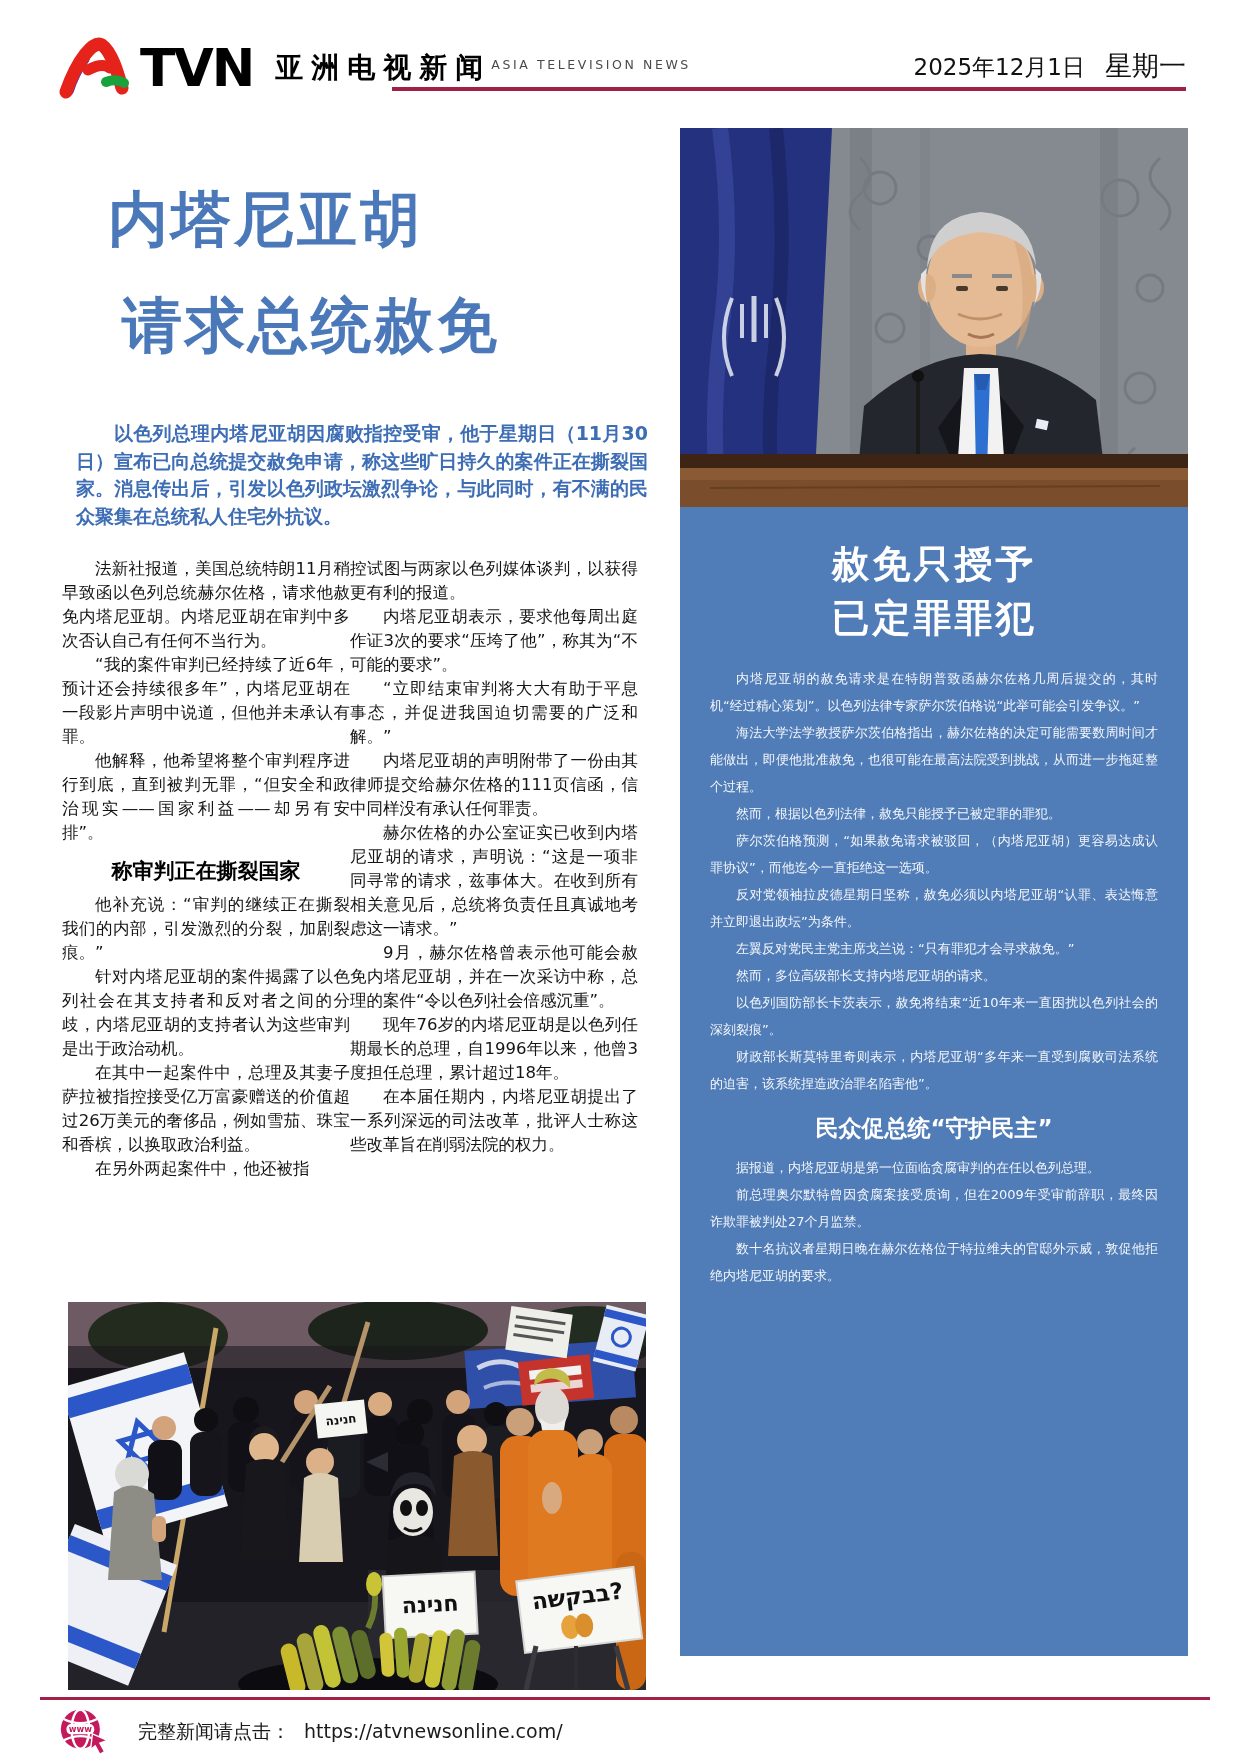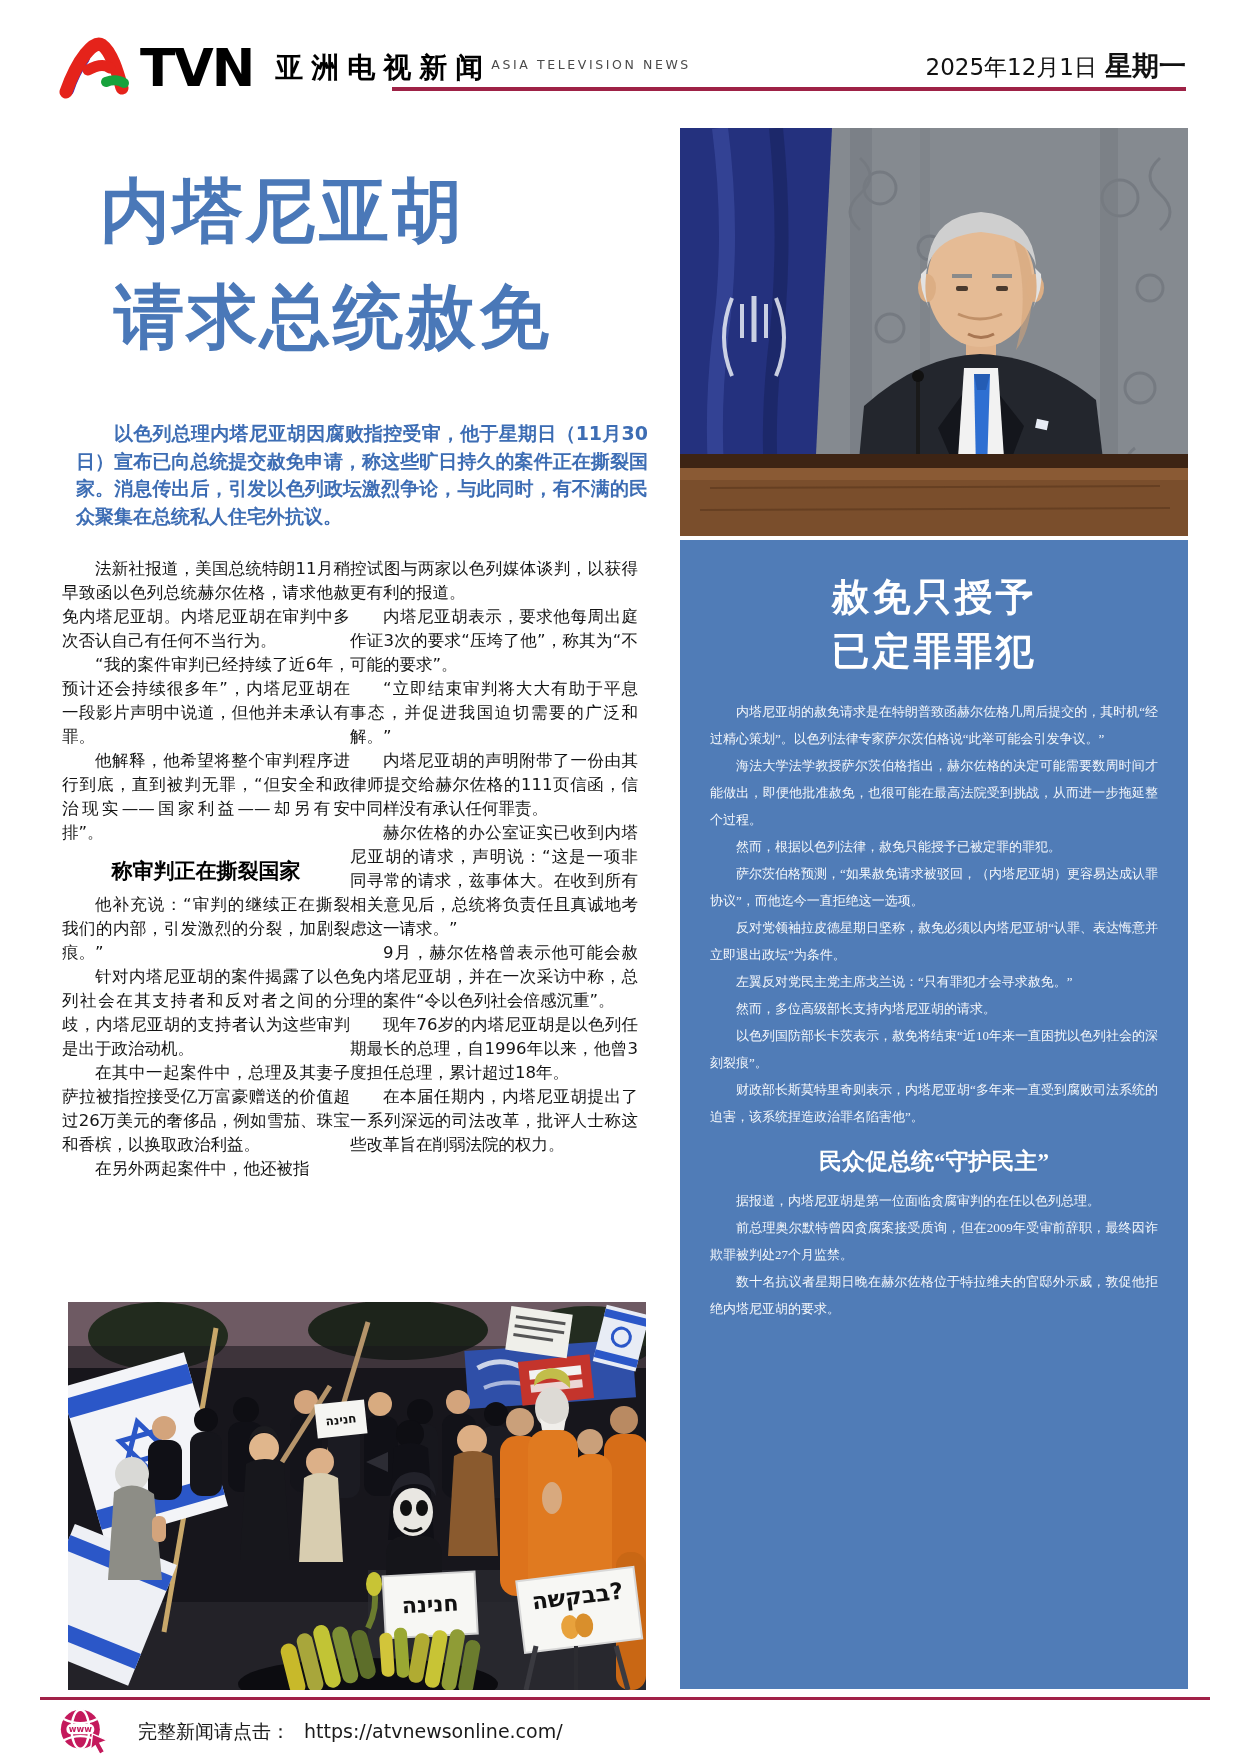--- a/index.html
+++ b/index.html
@@ -7,45 +7,45 @@
   .page{position:relative;width:1250px;height:1760px;background:#ffffff;overflow:hidden;}
 
   
   .masthead-logo{position:absolute;left:58px;top:36px;display:flex;align-items:center;gap:8px;text-align:right;}
   .logo-a{width:74px;height:64px;}
   .logo-tvn{font-size:52px;font-weight:900;color:#000;letter-spacing:-2px;line-height:1;}
   .logo-names{margin-left:14px;display:flex;flex-direction:row;justify-content:center;}
   .logo-cn{font-size:28px;font-weight:800;color:#000;letter-spacing:8px;line-height:1.1;}
   .logo-en{font-size:12.5px;color:#4a4a4a;letter-spacing:2.6px;margin-top:4px;}
   .dateline{position:absolute;right:64px;top:48px;font-size:23px;color:#111;}
-  .dateline .weekday{font-size:27px;font-weight:700;margin-left:8px;}
+  .dateline .weekday{font-size:27px;font-weight:400;margin-left:20px;}
   .masthead-rule{position:absolute;left:392px;top:87px;width:794px;height:4px;background:#9e2246;}
 
   
-  .headline{position:absolute;left:92px;top:150px;margin:8px;color:#4a78b8;font-weight:900;
-            font-size:70px;line-height:106px;letter-spacing:3px;}
+  .headline{position:absolute;left:92px;top:150px;margin:16px;color:#4a78b8;font-weight:900;
+            font-size:60px;line-height:106px;letter-spacing:3px;}
   .headline .hl2{display:block;margin-left:14px;}
   .lead{position:absolute;left:76px;top:420px;width:572px;margin:0;color:#3d6db4;font-weight:700;
         font-size:19px;line-height:27.5px;text-align:justify;text-indent:2em;}
 
   
   .columns{position:absolute;left:62px;top:557px;width:590px;height:742px;display:flex;overflow:hidden;}
   .col{width:288px;font-size:16.5px;line-height:24px;color:#141414;text-align:justify;}
   .col p{margin:0;text-indent:2em;}
   .col p.cont{text-indent:0;}
   .col-subhead{margin:14px 0 10px;font-size:21px;font-weight:800;text-align:center;color:#000;}
 
   
   .protest-photo{position:absolute;left:68px;top:1302px;width:578px;height:388px;margin:0;}
   .portrait-photo{position:absolute;left:680px;top:128px;width:508px;height:408px;margin:0;}
   figure svg{display:block;}
 
   
-  .bluebox{position:absolute;left:680px;top:540px;width:508px;height:1149px;background:#507cb7;
-           box-sizing:border-box;padding:30px 30px 20px;font-family:Liberation Serif, serif;}
+  .bluebox{position:absolute;left:680px;top:507px;width:508px;height:1149px;background:#507cb7;
+           box-sizing:border-box;padding:30px 30px 20px;}
   .bluebox-title{margin:0 0 20px;text-align:center;color:#ffffff;font-weight:900;
                  font-size:38px;line-height:54px;letter-spacing:3px;}
   .bluebox p{margin:0;color:#f4f7fb;font-size:13px;line-height:27px;text-align:justify;text-indent:2em;}
   .bluebox-subhead{margin:16px 0 10px;text-align:center;color:#ffffff;font-weight:800;font-size:23px;}
 
   
   .footer-rule{position:absolute;left:40px;top:1697px;width:1170px;height:3px;background:#a12148;}
   .footer-row{position:absolute;left:56px;top:1706px;display:flex;align-items:center;gap:24px;}
   .footer-icon{width:58px;height:52px;}
   .footer-text{font-size:19px;color:#1a1a1a;}

